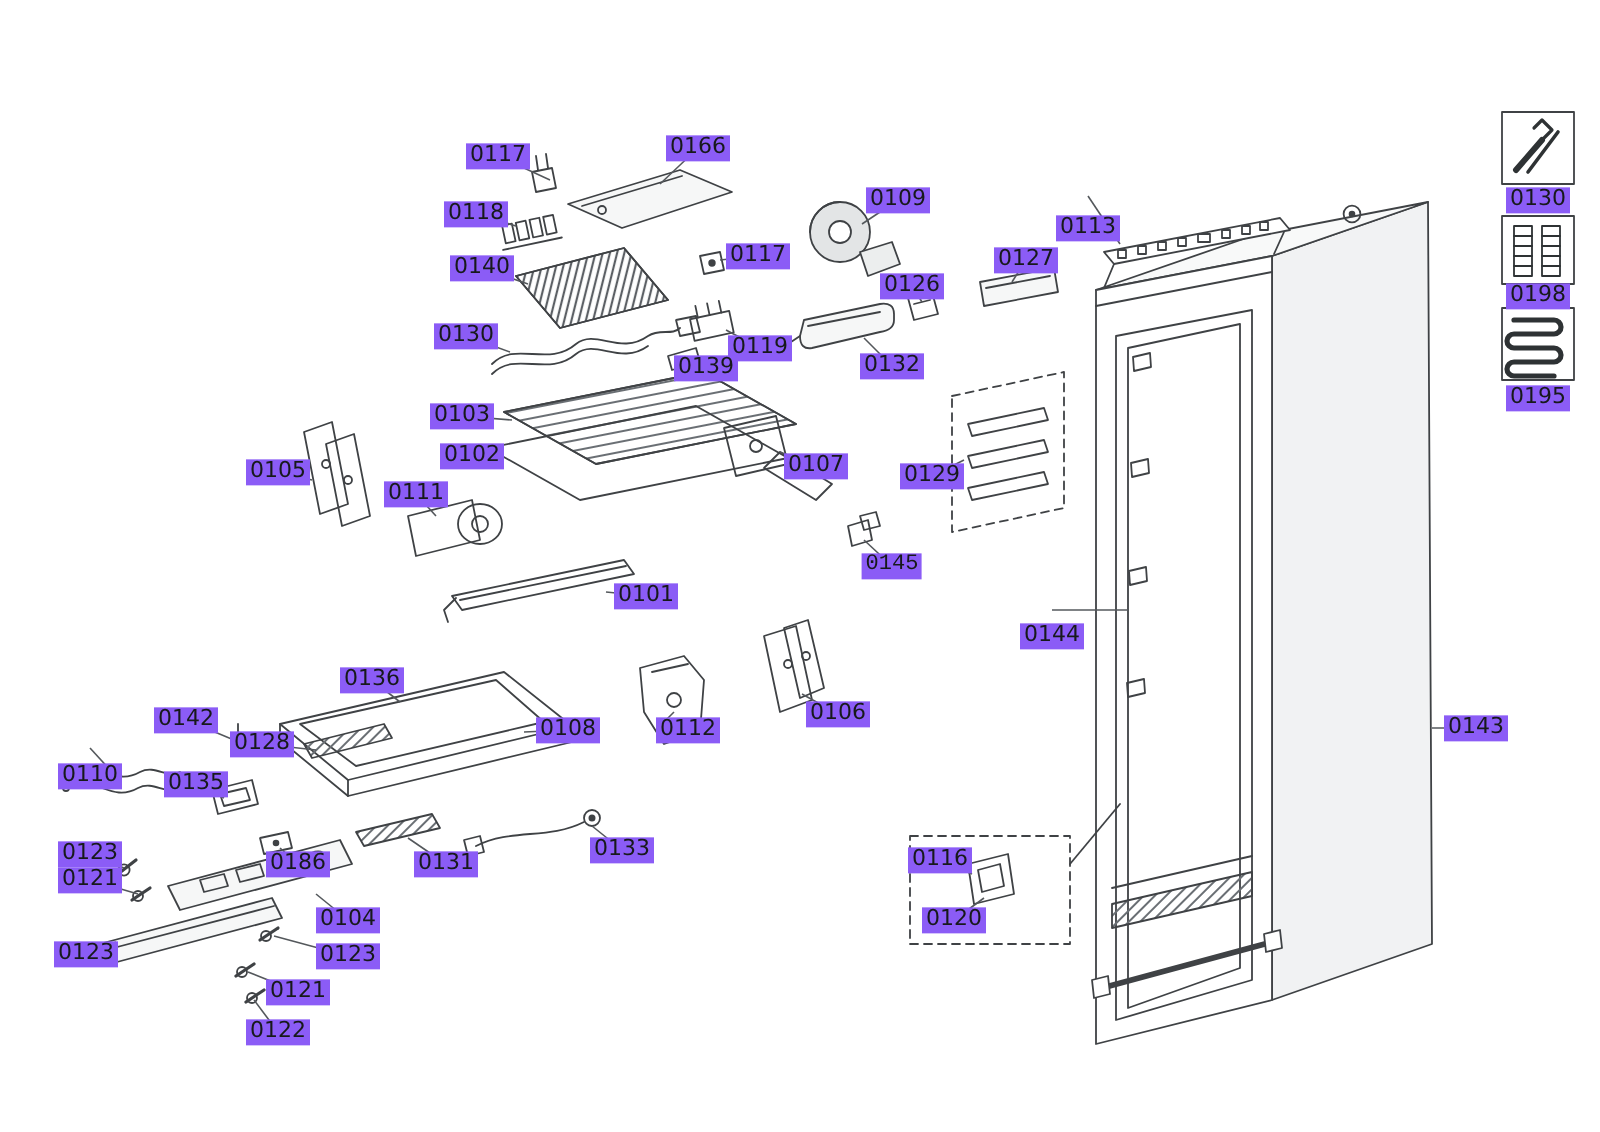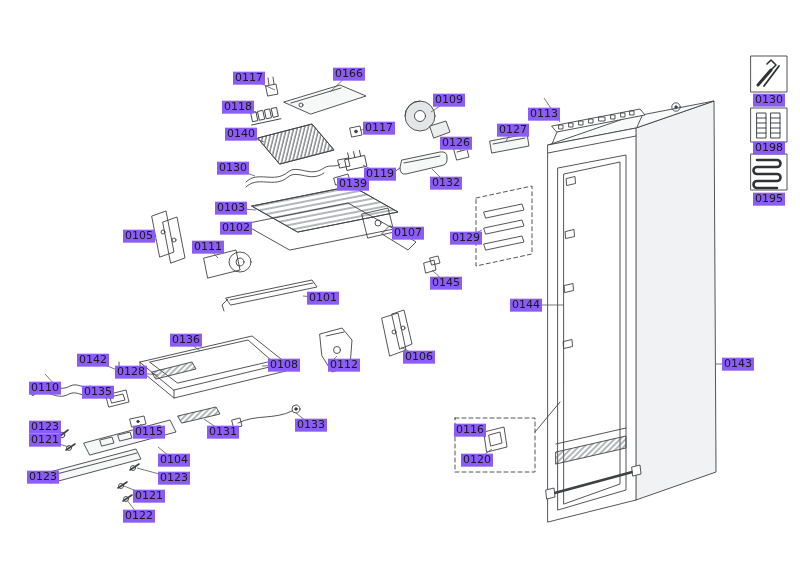--- a/index.html
+++ b/index.html
@@ -395,34 +395,34 @@
       <span class="part-label" style="left: 233px; top: 168px;">0130</span>
       <span class="part-label" style="left: 380px; top: 174px;">0119</span>
       <span class="part-label" style="left: 353px; top: 184px;">0139</span>
       <span class="part-label" style="left: 446px; top: 183px;">0132</span>
       <span class="part-label" style="left: 231px; top: 208px;">0103</span>
       <span class="part-label" style="left: 236px; top: 228px;">0102</span>
       <span class="part-label" style="left: 408px; top: 233px;">0107</span>
       <span class="part-label" style="left: 466px; top: 238px;">0129</span>
       <span class="part-label" style="left: 139px; top: 236px;">0105</span>
       <span class="part-label" style="left: 208px; top: 247px;">0111</span>
-      <span class="part-label" style="left: 446px; top: 283px;">0145</span>
-      <span class="part-label" style="left: 526px; top: 305px;">0144</span>
+      <span class="part-label" style="left: 446px; top: 283px; font-family: Liberation Mono, monospace;">0145</span>
+      <span class="part-label" style="left: 526px; top: 318px;">0144</span>
       <span class="part-label" style="left: 323px; top: 298px;">0101</span>
       <span class="part-label" style="left: 186px; top: 340px;">0136</span>
       <span class="part-label" style="left: 284px; top: 365px;">0108</span>
       <span class="part-label" style="left: 328px; top: 365px; margin-left: 16px;">0112</span>
       <span class="part-label" style="left: 419px; top: 357px;">0106</span>
       <span class="part-label" style="left: 93px; top: 360px;">0142</span>
       <span class="part-label" style="left: 131px; top: 372px;">0128</span>
       <span class="part-label" style="left: 45px; top: 374px; margin-top: 14px;">0110</span>
       <span class="part-label" style="left: 98px; top: 392px;">0135</span>
       <span class="part-label" style="left: 45px; top: 427px;">0123</span>
       <span class="part-label" style="left: 45px; top: 440px;">0121</span>
-      <span class="part-label" style="left: 149px; top: 432px;">0115</span>
+      <span class="part-label" style="left: 149px; top: 432px;">0186</span>
       <span class="part-label" style="left: 223px; top: 432px;">0131</span>
       <span class="part-label" style="left: 311px; top: 425px;">0133</span>
       <span class="part-label" style="left: 174px; top: 460px;">0104</span>
       <span class="part-label" style="left: 174px; top: 478px;">0123</span>
       <span class="part-label" style="left: 43px; top: 477px;">0123</span>
       <span class="part-label" style="left: 149px; top: 496px;">0121</span>
       <span class="part-label" style="left: 139px; top: 516px;">0122</span>
       <span class="part-label" style="left: 470px; top: 430px;">0116</span>
       <span class="part-label" style="left: 477px; top: 460px;">0120</span>
       <span class="part-label" style="left: 738px; top: 364px;">0143</span>

